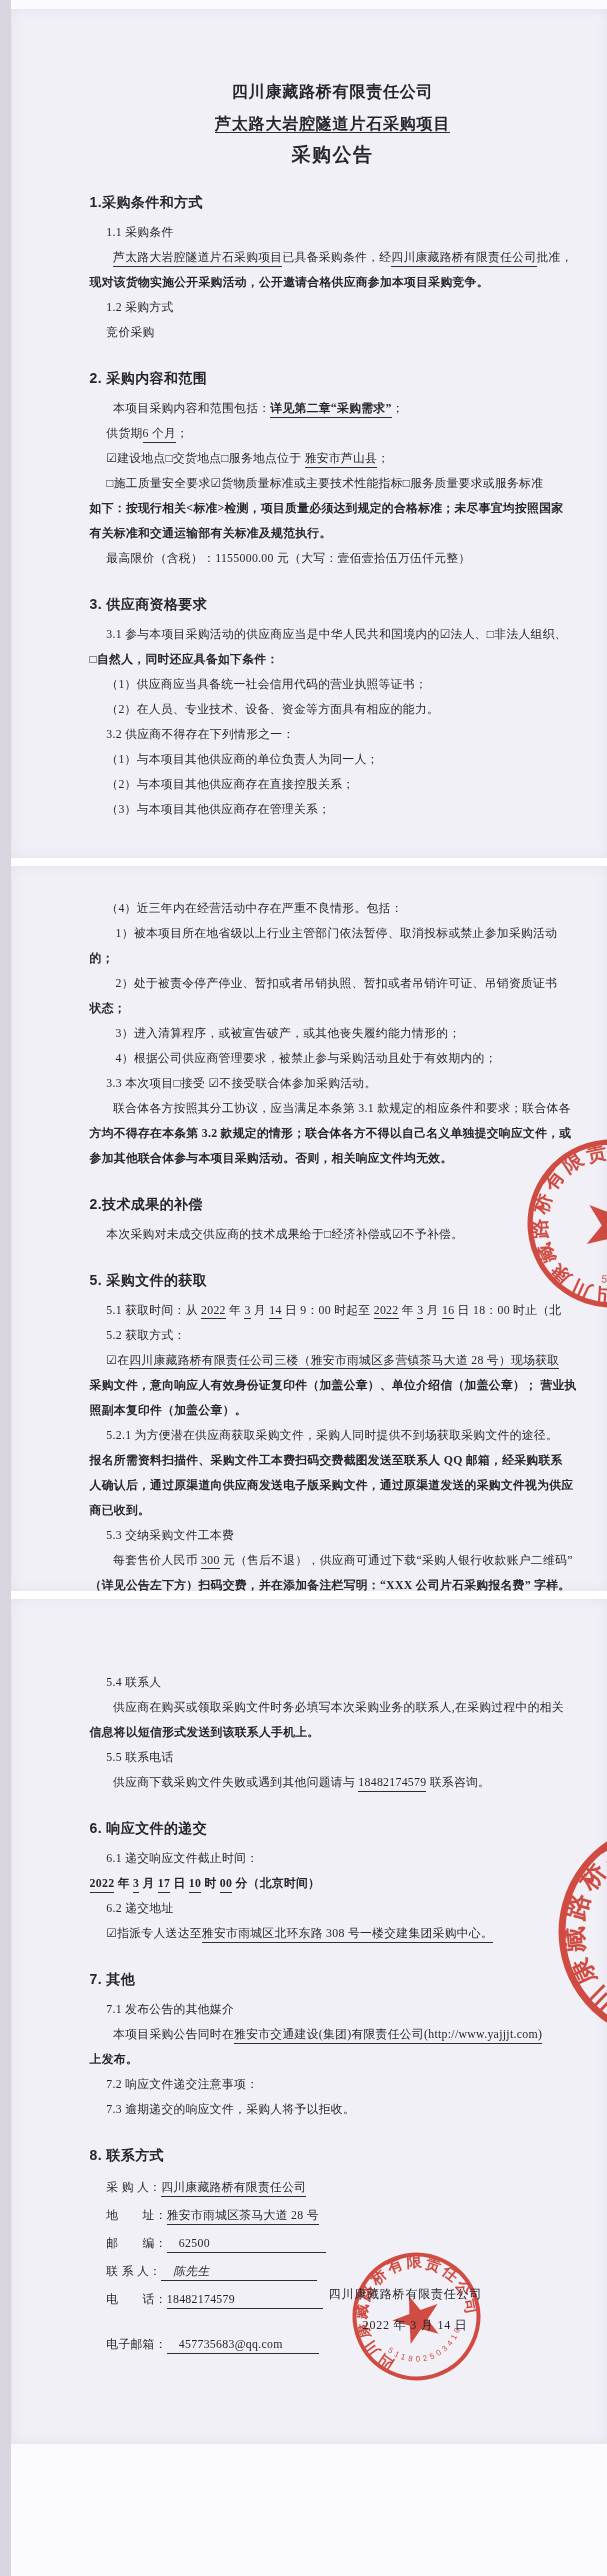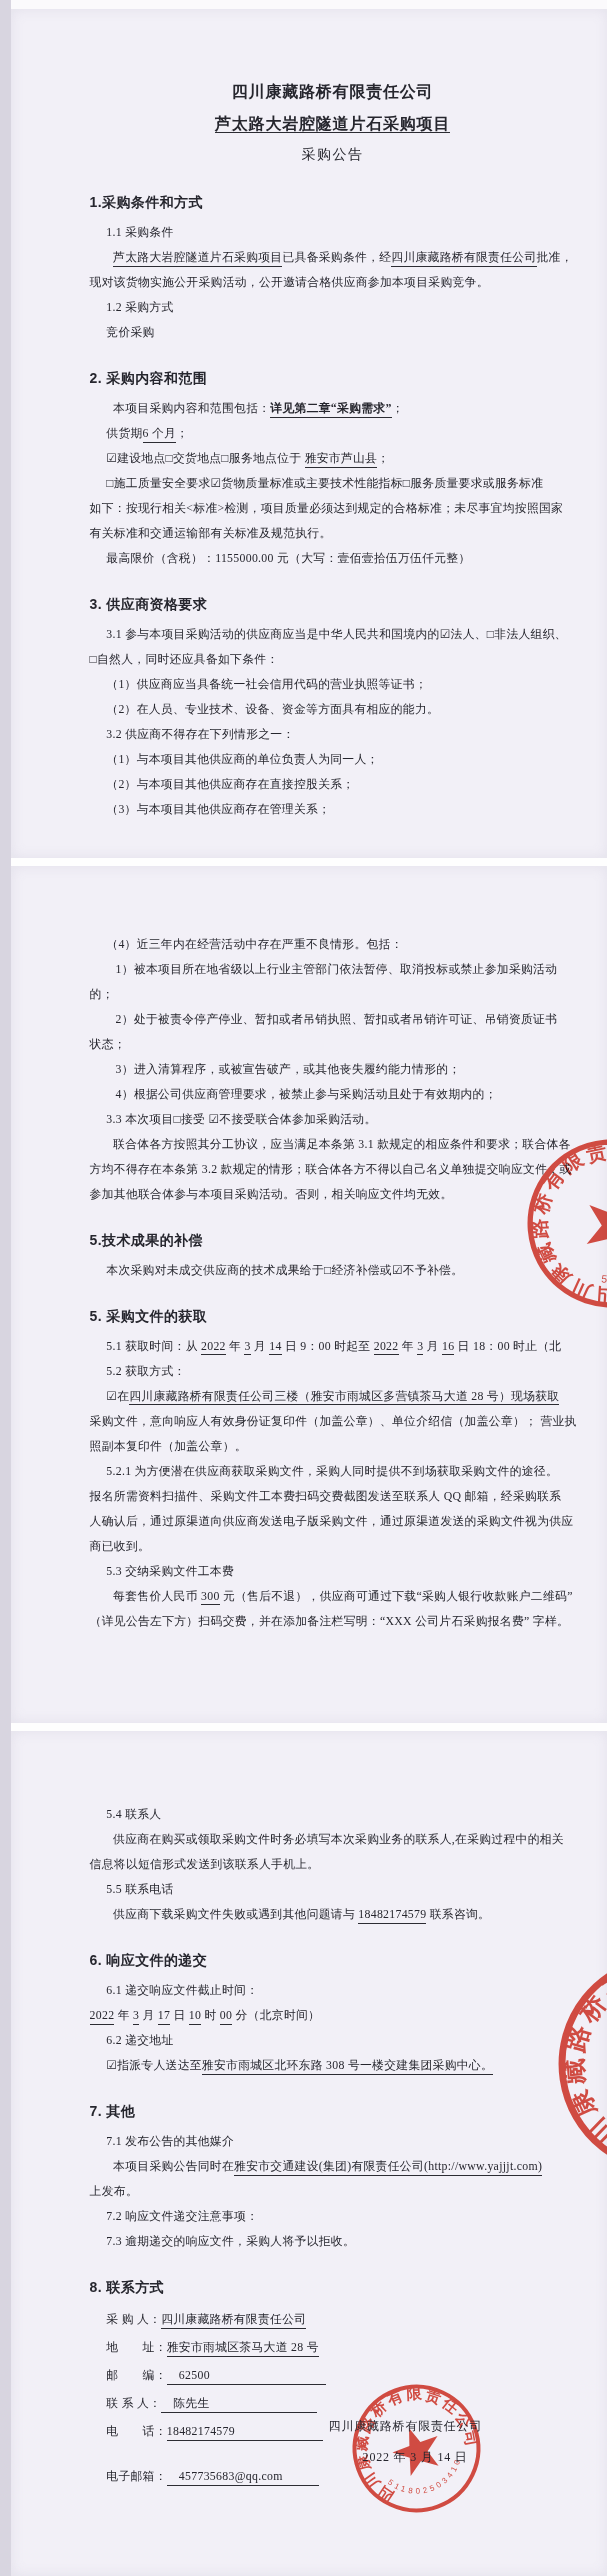--- a/index.html
+++ b/index.html
@@ -10,29 +10,29 @@
     color:#26262e;
   }
   #edge-strip{position:absolute;left:0;top:0;width:10.6px;height:2576px;background:#d8d5e0;}
   .page{
     position:relative;margin-left:10.6px;width:597px;background:#f2f0f7;
     box-sizing:border-box;padding:0 32px 0 79px;overflow:hidden;
     box-shadow:inset 0 0 13.7px rgba(120,115,150,.12);
   }
   .page-gap{height:7.6px;background:#fefefe;margin-left:0;}
   #page-1{margin-top:9px;height:849px;padding-top:67px;}
-  #page-2{height:857px;padding-top:66px;}
+  #page-2{height:725px;padding-top:30px;}
   #page-3{height:845px;padding-top:71px;}
   .ln{font-size:11.8px;line-height:25px;letter-spacing:0.3px;white-space:nowrap;}
   .ln.t1{font-family:"Liberation Sans","DejaVu Sans",sans-serif;font-size:16px;font-weight:bold;text-align:center;line-height:32px;letter-spacing:0.8px;}
   .ln.t2{font-family:"Liberation Sans","DejaVu Sans",sans-serif;font-size:16px;font-weight:bold;text-align:center;line-height:32px;letter-spacing:0.8px;}
-  .ln.t3{font-family:"Liberation Sans","DejaVu Sans",sans-serif;font-size:14px;font-weight:normal;text-align:center;line-height:29px;letter-spacing:1.5px;}
+  .ln.t3{font-family:"Liberation Sans","DejaVu Sans",sans-serif;font-size:19px;font-weight:bold;text-align:center;line-height:29px;letter-spacing:1.5px;}
   .ln.h{font-family:"Liberation Sans","DejaVu Sans",sans-serif;font-size:14px;font-weight:bold;line-height:30px;margin:18px 0 3px 0;letter-spacing:0.4px;}
   .ln.row{line-height:28px;}
-  .ind0{padding-left:0;}
+  .ind0{padding-left:0;font-weight:bold;}
   .ind1{padding-left:16.7px;}
   .ind2{padding-left:26px;}
   .ind3{padding-left:23.5px;}
   span.u{border-bottom:0.9px solid #2c2c33;padding-bottom:0.8px;display:inline-block;line-height:15px;}
   span.bd{font-weight:bold;}
   .sig{position:absolute;font-size:12px;letter-spacing:0.8px;white-space:nowrap;z-index:3;}
   .seal{position:absolute;z-index:2;opacity:.88;mix-blend-mode:multiply;pointer-events:none;}
   .seal svg{display:block;width:100%;height:100%;}
 </style>
 </head>
@@ -87,21 +87,21 @@
     <div class="ln b ind2"><span>1）被本项目所在地省级以上行业主管部门依法暂停、取消投标或禁止参加采购活动</span></div>
     <div class="ln b ind0"><span>的；</span></div>
     <div class="ln b ind2"><span>2）处于被责令停产停业、暂扣或者吊销执照、暂扣或者吊销许可证、吊销资质证书</span></div>
     <div class="ln b ind0"><span>状态；</span></div>
     <div class="ln b ind2"><span>3）进入清算程序，或被宣告破产，或其他丧失履约能力情形的；</span></div>
     <div class="ln b ind2"><span>4）根据公司供应商管理要求，被禁止参与采购活动且处于有效期内的；</span></div>
     <div class="ln b ind1"><span>3.3 本次项目□接受 ☑不接受联合体参加采购活动。</span></div>
     <div class="ln b ind3"><span>联合体各方按照其分工协议，应当满足本条第 3.1 款规定的相应条件和要求；联合体各</span></div>
     <div class="ln b ind0"><span>方均不得存在本条第 3.2 款规定的情形；联合体各方不得以自己名义单独提交响应文件，或</span></div>
     <div class="ln b ind0"><span>参加其他联合体参与本项目采购活动。否则，相关响应文件均无效。</span></div>
-    <div class="ln h ind0"><span>5.技术成果的补偿</span></div>
+    <div class="ln h ind0"><span>2.技术成果的补偿</span></div>
     <div class="ln b ind1"><span>本次采购对未成交供应商的技术成果给于□经济补偿或☑不予补偿。</span></div>
     <div class="ln h ind0"><span>5.  采购文件的获取</span></div>
     <div class="ln b ind1"><span>5.1 获取时间：从 </span><span class="u">2022</span><span> 年 </span><span class="u">3</span><span> 月 </span><span class="u">14</span><span> 日 9：00 时起至 </span><span class="u">2022</span><span> 年 </span><span class="u">3</span><span> 月 </span><span class="u">16</span><span> 日 18：00 时止（北</span></div>
     <div class="ln b ind1"><span>5.2  获取方式：</span></div>
     <div class="ln b ind1"><span>☑在</span><span class="u">四川康藏路桥有限责任公司三楼（雅安市雨城区多营镇茶马大道 28 号）现场获取</span></div>
     <div class="ln b ind0"><span>采购文件，意向响应人有效身份证复印件（加盖公章）、单位介绍信（加盖公章）； 营业执</span></div>
     <div class="ln b ind0"><span>照副本复印件（加盖公章）。</span></div>
     <div class="ln b ind1"><span>5.2.1 为方便潜在供应商获取采购文件，采购人同时提供不到场获取采购文件的途径。</span></div>
     <div class="ln b ind0"><span>报名所需资料扫描件、采购文件工本费扫码交费截图发送至联系人 QQ 邮箱，经采购联系</span></div>
     <div class="ln b ind0"><span>人确认后，通过原渠道向供应商发送电子版采购文件，通过原渠道发送的采购文件视为供应</span></div>
@@ -154,17 +154,17 @@
     <div class="ln h ind0"><span>7.  其他</span></div>
     <div class="ln b ind1"><span>7.1 发布公告的其他媒介</span></div>
     <div class="ln b ind3"><span>本项目采购公告同时在</span><span class="u">雅安市交通建设(集团)有限责任公司(http://www.yajjjt.com)</span></div>
     <div class="ln b ind0"><span>上发布。</span></div>
     <div class="ln b ind1"><span>7.2 响应文件递交注意事项：</span></div>
     <div class="ln b ind1"><span>7.3 逾期递交的响应文件，采购人将予以拒收。</span></div>
     <div class="ln h ind0"><span>8.  联系方式</span></div>
     <div class="ln row ind1"><span>采 购 人：</span><span class="u">四川康藏路桥有限责任公司</span></div>
     <div class="ln row ind1"><span>地　　址：</span><span class="u">雅安市雨城区茶马大道 28 号</span></div>
     <div class="ln row ind1"><span>邮　　编：</span><span class="u" style="min-width: 159px;">　62500</span></div>
-    <div class="ln row ind1"><span>联 系 人：</span><span class="u" style="min-width: 156px;">　陈先生</span></div>
+    <div class="ln row ind1"><span>联 系 人：</span><span class="u" style="min-width: 156px; font-style: italic;">　陈先生</span></div>
     <div class="ln row ind1"><span>电　　话：</span><span class="u" style="min-width: 156px;">18482174579</span></div>
     <div class="ln row ind1"><span>电子邮箱：</span><span class="u" style="min-width: 152px; margin-top: 24px;">　457735683@qq.com</span></div>
   </div>
 
 
 </body></html>

